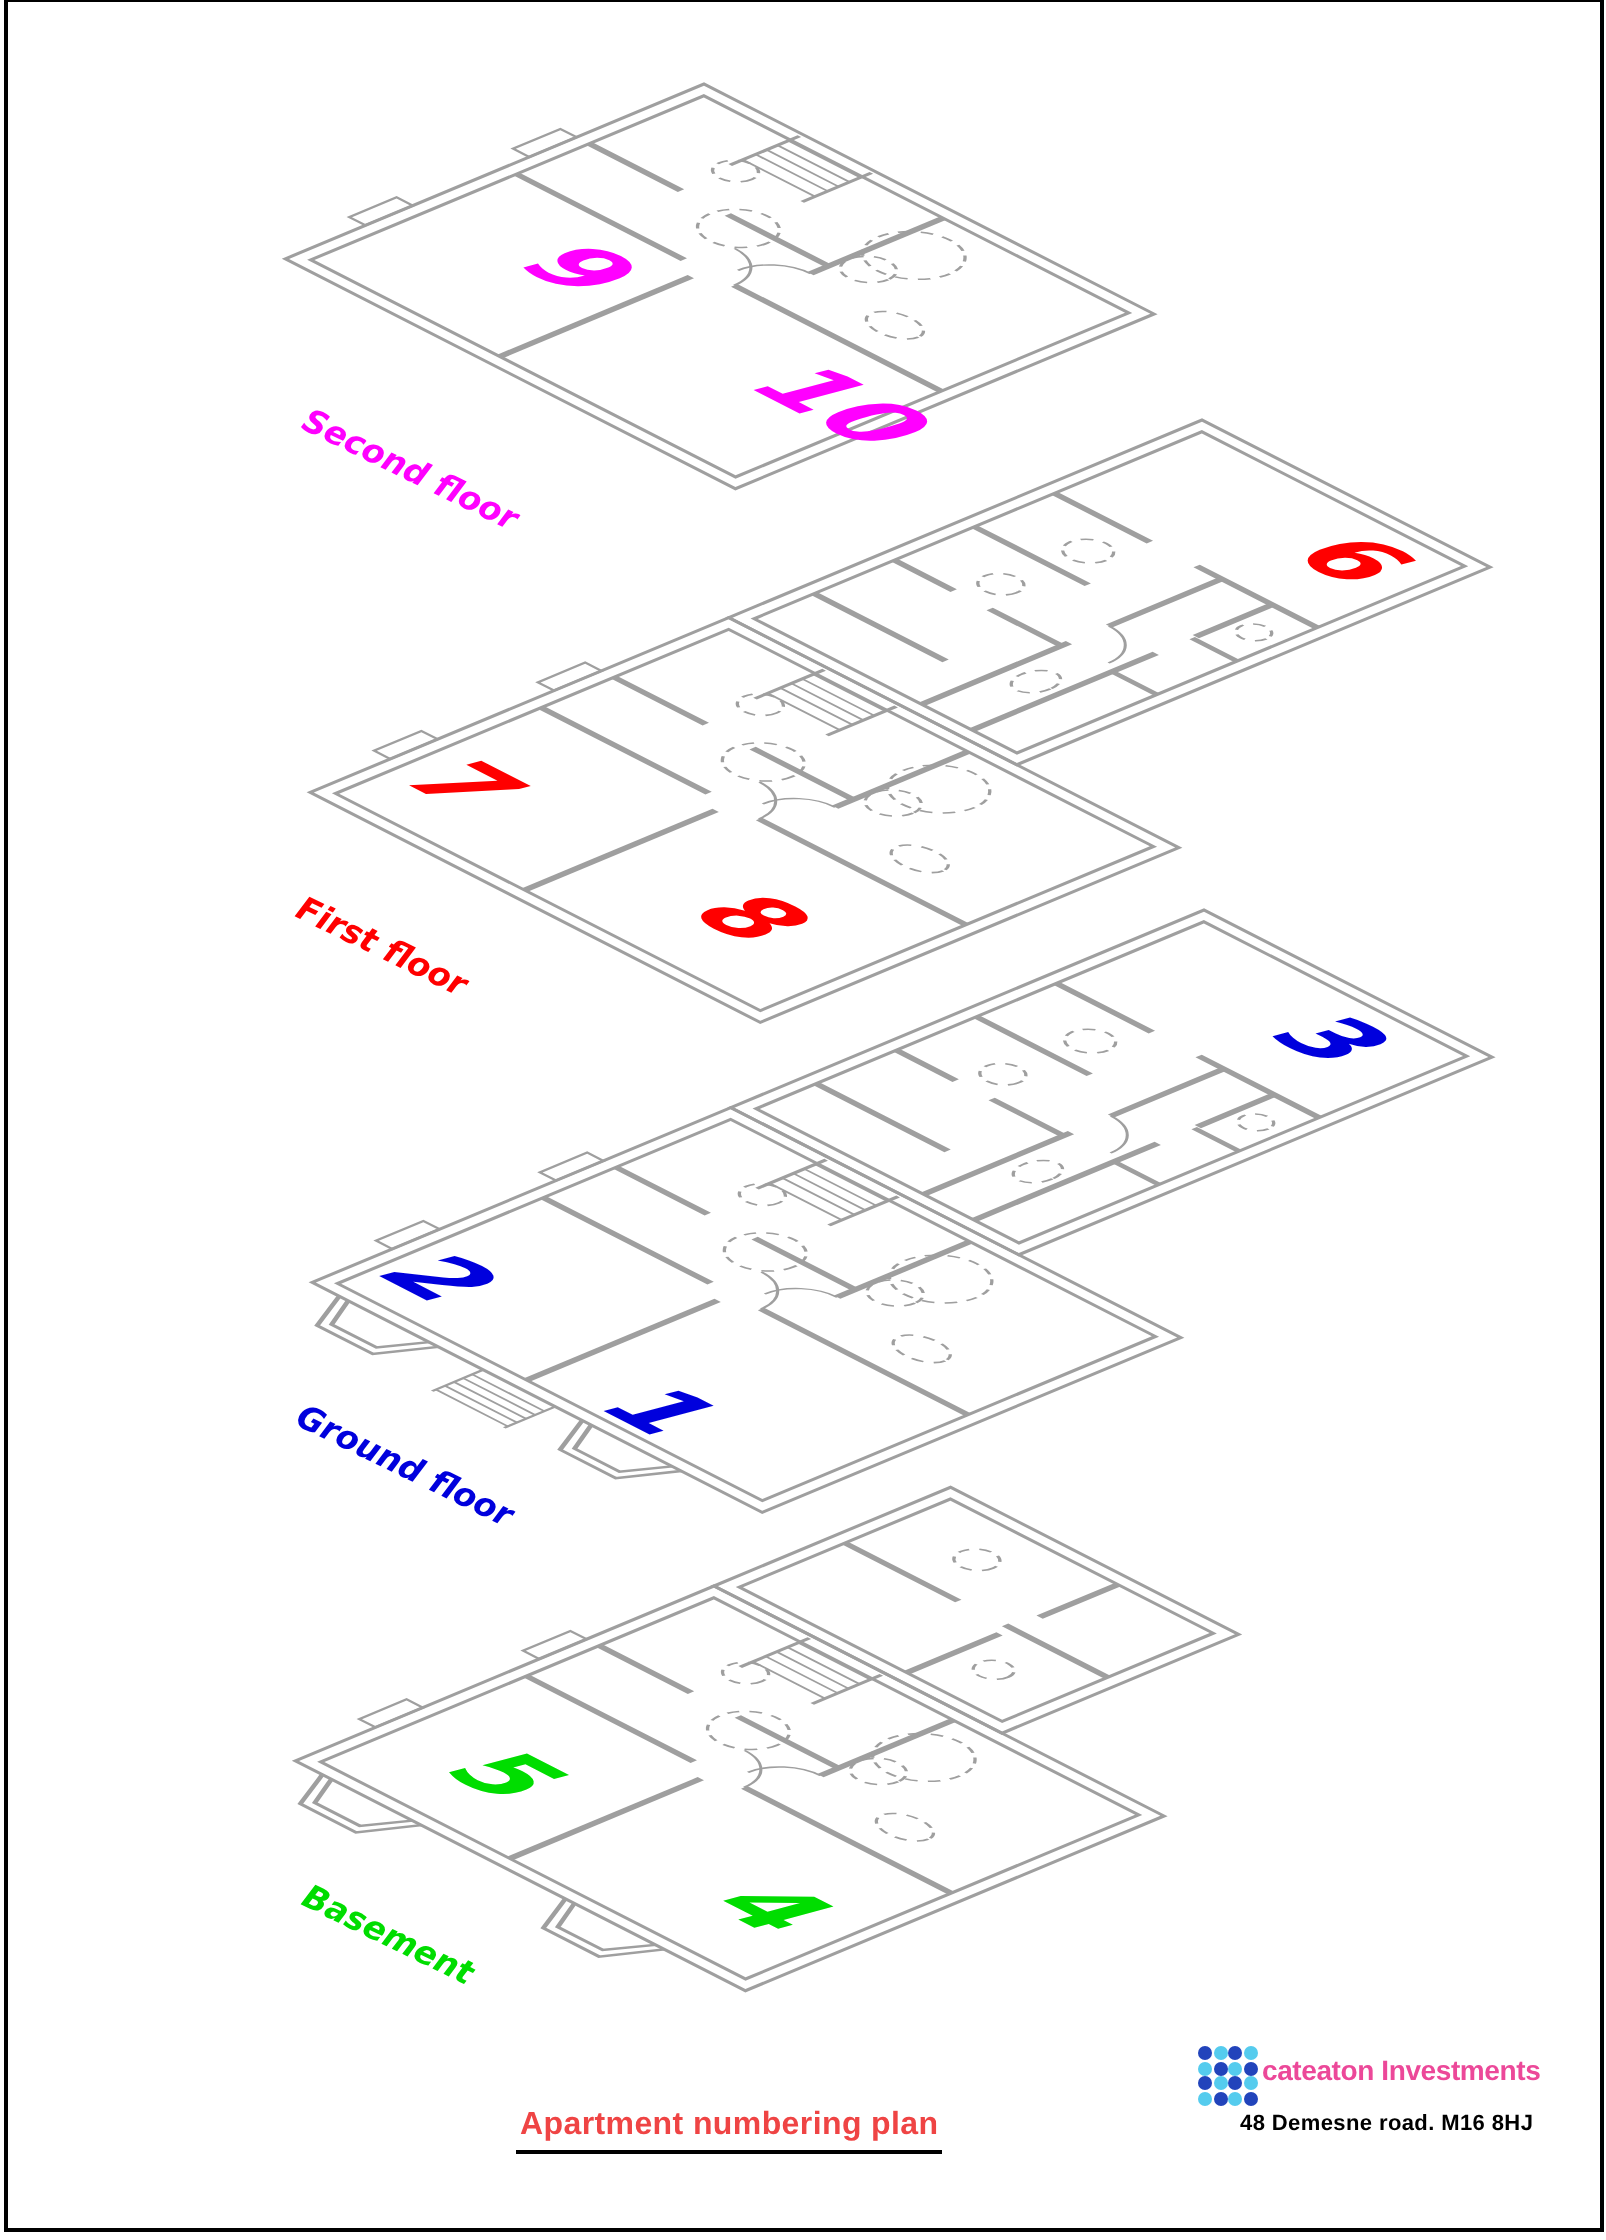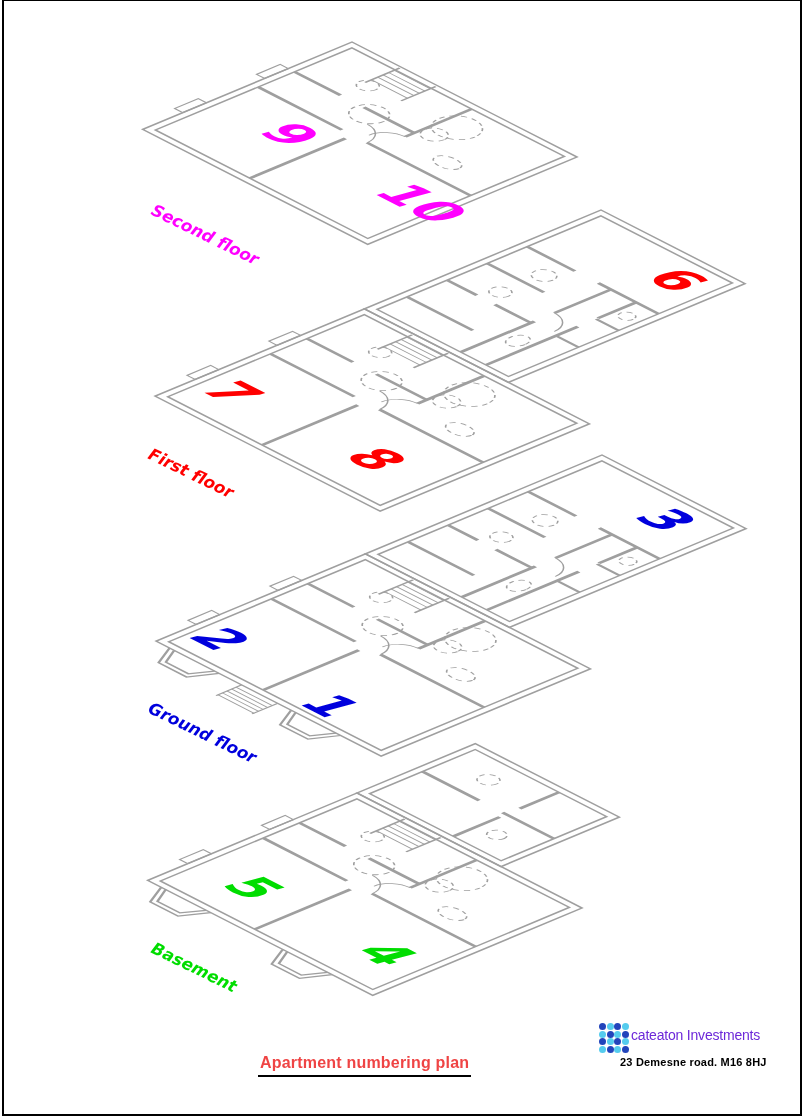--- a/index.html
+++ b/index.html
@@ -8,22 +8,22 @@
   .page-frame{position:absolute;left:2px;top:0;right:1px;bottom:4px;
        border:2px solid #000;border-top-width:1px;pointer-events:none;}
   svg{position:absolute;left:0;top:0;}
   .plan-number{font-family:"DejaVu Sans", sans-serif;font-style:italic;font-weight:bold;}
   .floor-label{font-family:"DejaVu Sans", sans-serif;font-style:italic;font-weight:bold;font-size:16.5px;}
   .title{position:absolute;left:258px;top:1054px;font-size:16px;font-weight:bold;
        color:#ef4444;border-bottom:2px solid #000;padding:0 2px 3px 2px;letter-spacing:.2px;}
   .logo-box{position:absolute;left:599px;top:1023px;display:inline-grid;
        grid-template-columns:repeat(4,7.5px);grid-auto-rows:7.5px;}
   .dot{width:7px;height:7px;border-radius:50%;}
-  .company-name{position:absolute;left:631px;top:1027px;font-size:14px;font-weight:normal;
-       color:#6d28d9;letter-spacing:-0.2px;}
+  .company-name{position:absolute;left:631px;top:1027px;font-size:14px;font-weight:bold;
+       color:#ec4899;letter-spacing:-0.2px;}
   .company-address{position:absolute;left:620px;top:1056px;font-size:11px;font-weight:bold;
        color:#000;letter-spacing:.2px;}
 </style>
 </head>
 <body>
 
 <div class="page-frame"></div>
 
 <svg width="803" height="1120" viewBox="0 0 803 1120">
   <defs>
@@ -140,13 +140,13 @@
     <span class="dot" style="background: rgb(34, 68, 187);"></span>
     <span class="dot" style="background: rgb(85, 204, 238);"></span>
     <span class="dot" style="background: rgb(34, 68, 187);"></span>
     <span class="dot" style="background: rgb(85, 204, 238);"></span>
     <span class="dot" style="background: rgb(85, 204, 238);"></span>
     <span class="dot" style="background: rgb(34, 68, 187);"></span>
     <span class="dot" style="background: rgb(85, 204, 238);"></span>
     <span class="dot" style="background: rgb(34, 68, 187);"></span>
   </span>
 <div class="company-name">cateaton Investments</div>
-<div class="company-address">23 Demesne road. M16 8HJ</div>
+<div class="company-address">48 Demesne road. M16 8HJ</div>
 
 </body></html>

